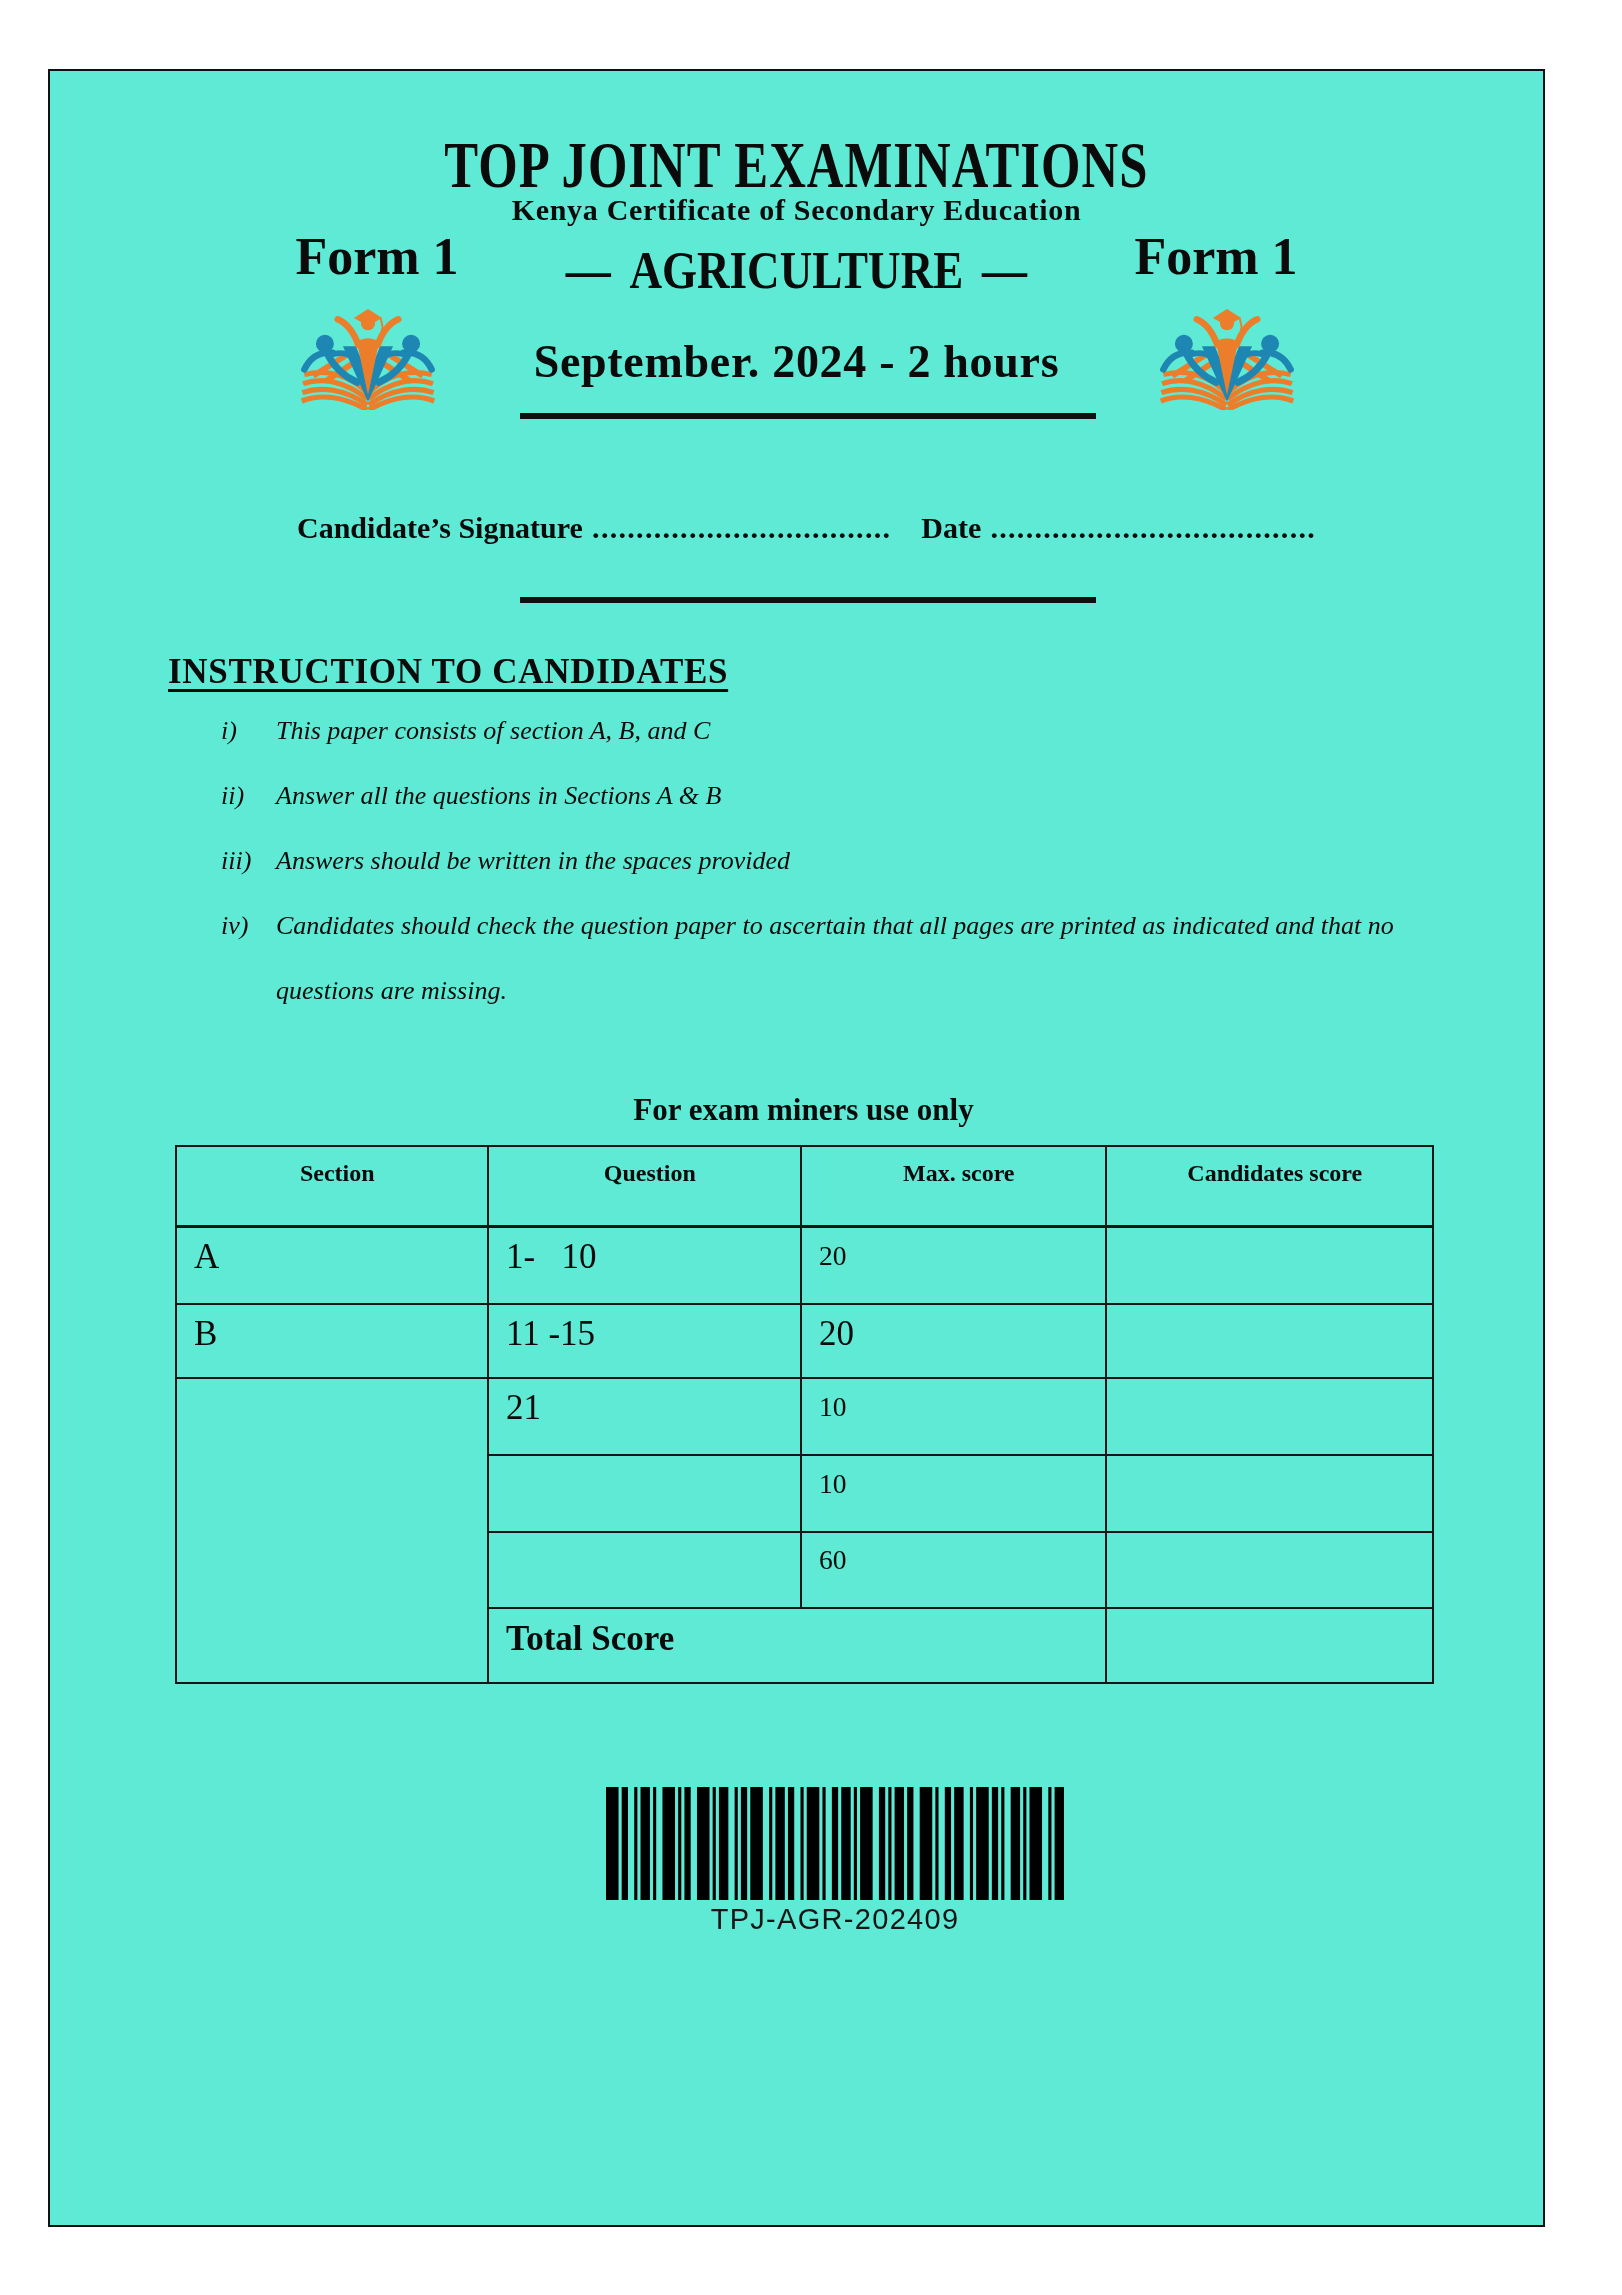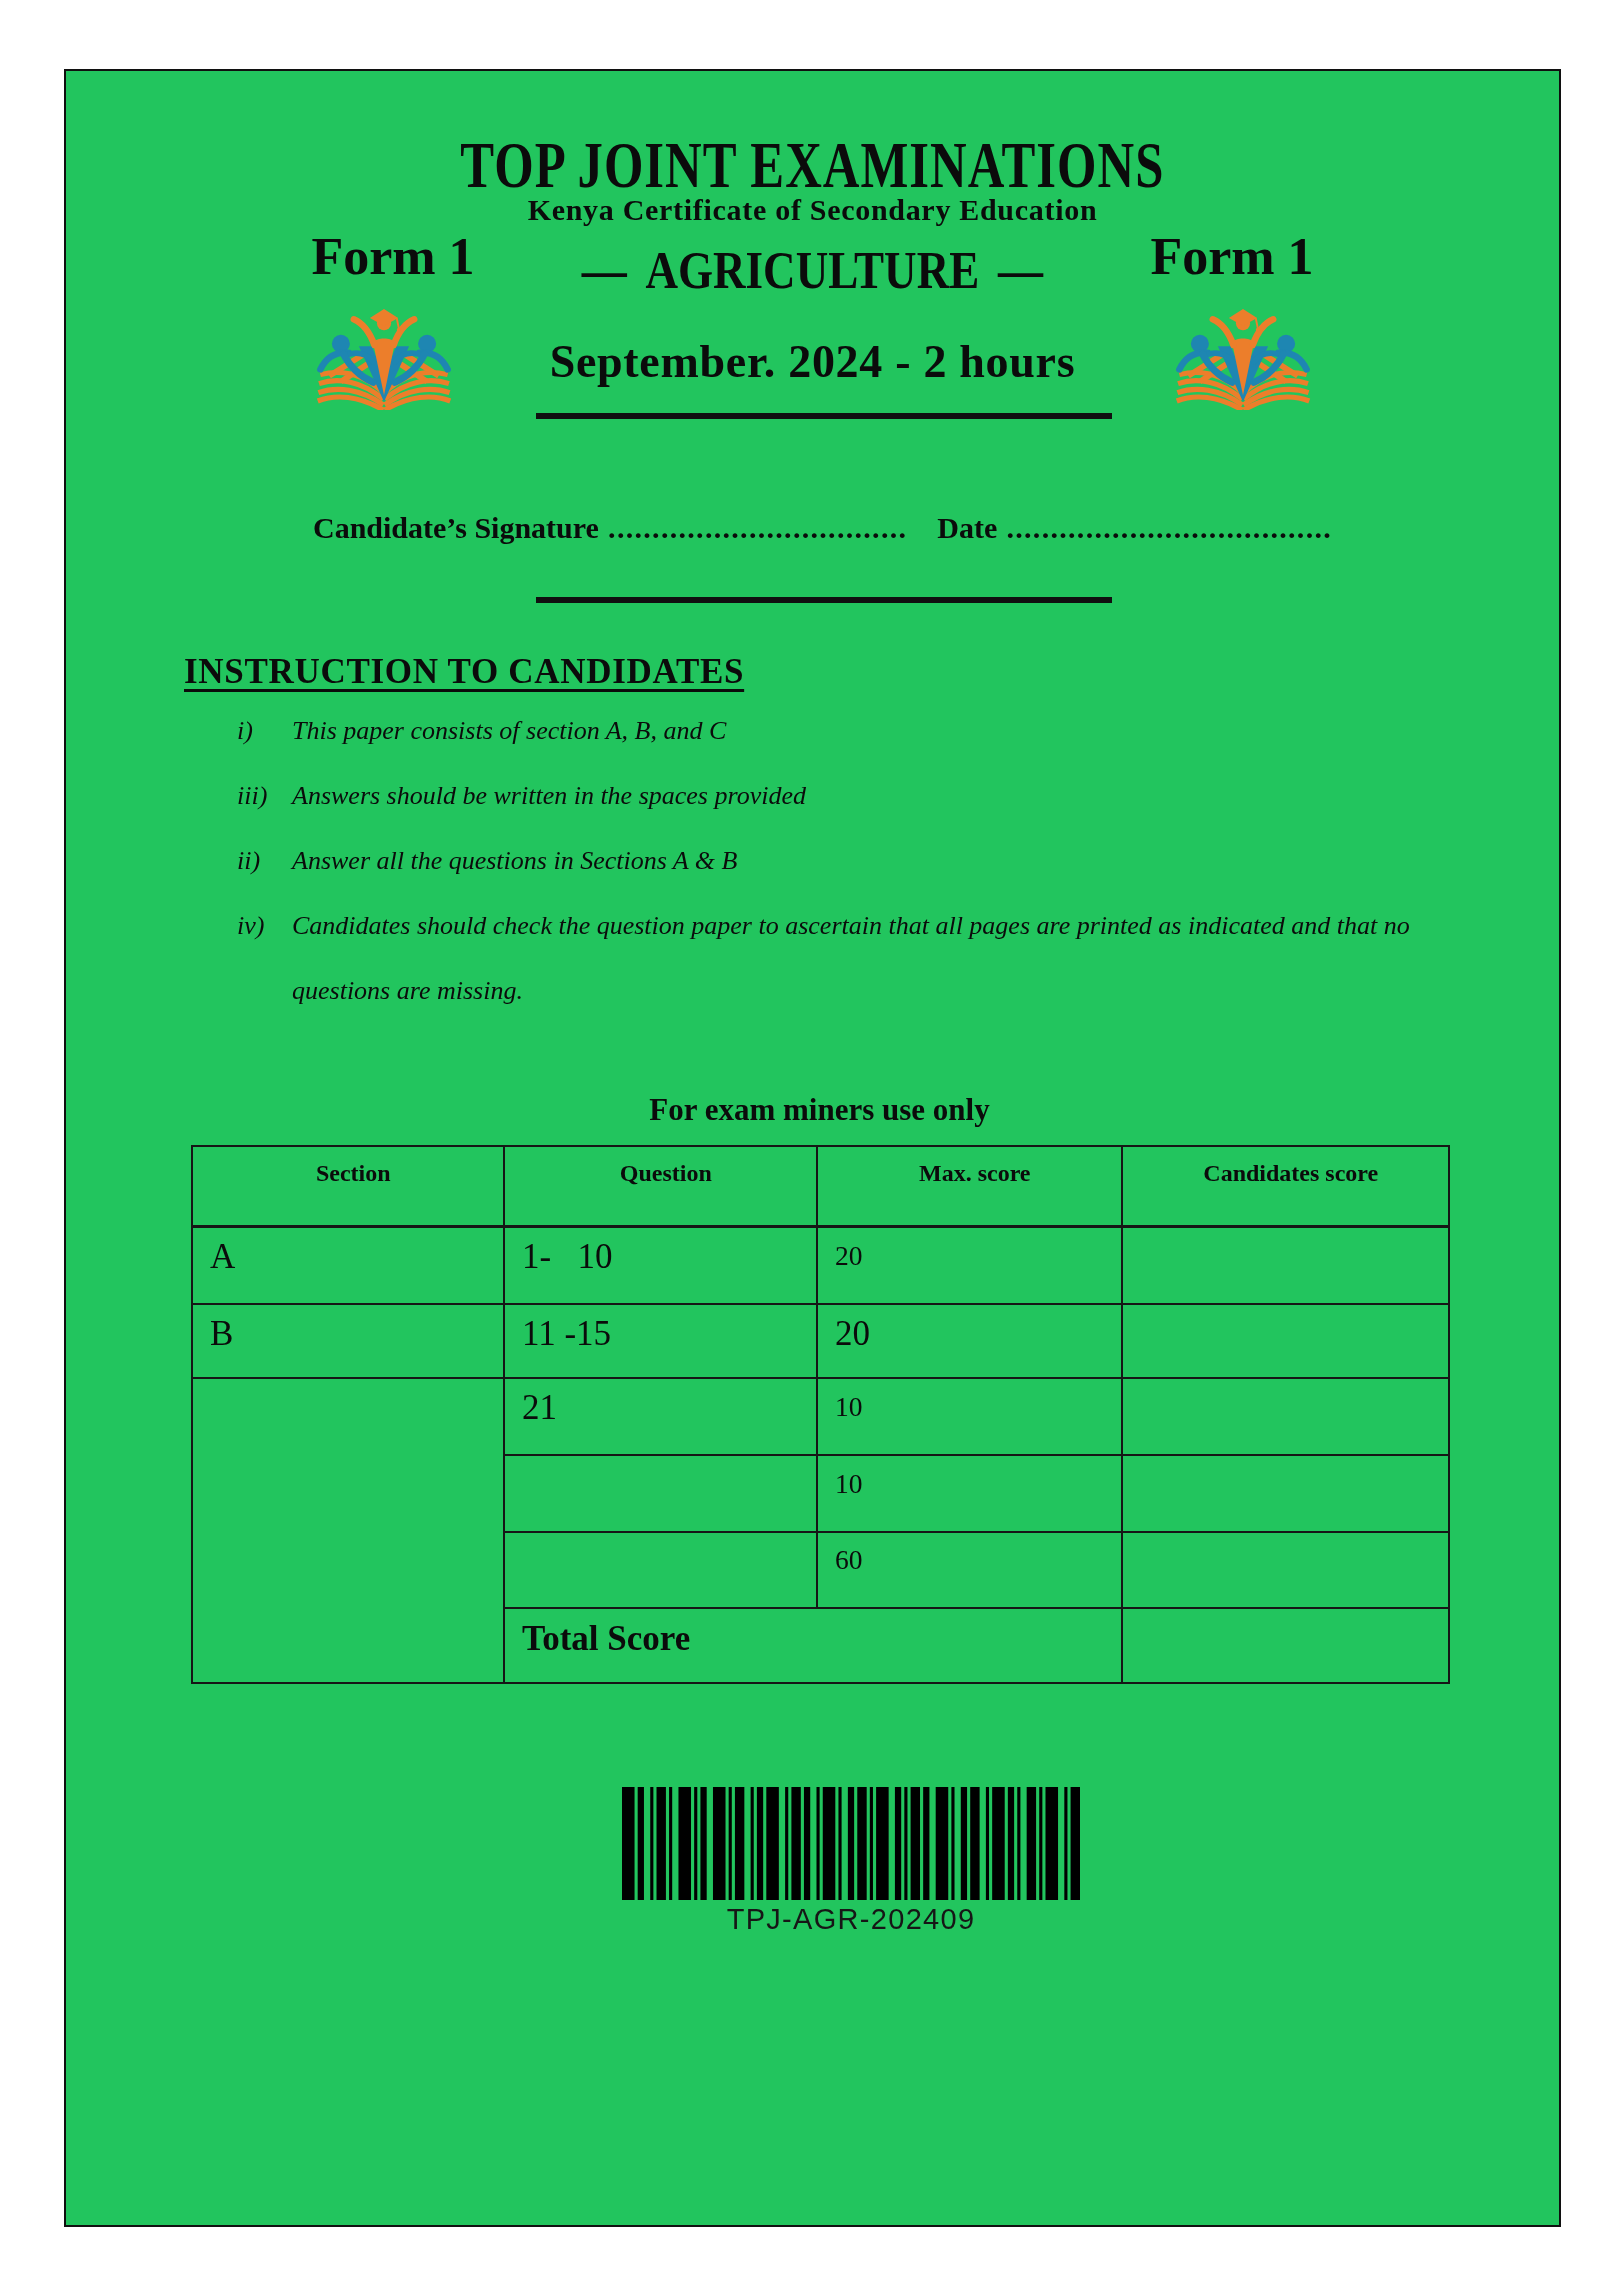--- a/index.html
+++ b/index.html
@@ -1,17 +1,17 @@
 <!DOCTYPE html>
 <html style="font-size:10.5px"><head>
 <meta charset="utf-8">
 <style>
   html,body{margin:0;padding:0;background:#ffffff;}
   body{width:1623px;height:2295px;position:relative;font-family:"Liberation Serif","DejaVu Serif",serif;color:#0b0b0b;}
-  .frame{position:absolute;left:64px;top:69px;width:1493px;height:2154px;border:2.6px solid #101010;background:#22c55e;}
+  .frame{position:absolute;left:48px;top:69px;width:1493px;height:2154px;border:2.6px solid #101010;background:#5eead4;}
   .abs{position:absolute;}
   .center{text-align:center;width:100%;}
 
   .title{top:60px;font-size:65px;font-weight:bold;line-height:1.05;white-space:nowrap;}
   .title .squeeze{display:inline-block;transform:scaleX(0.78);transform-origin:50% 50%;letter-spacing:1.3px;}
   .subtitle{top:122px;font-size:30px;font-weight:bold;letter-spacing:0.7px;}
   .form-label{top:156px;width:164px;font-size:52px;font-weight:bold;text-align:center;white-space:nowrap;}
   .form-left{left:245px;}
   .form-right{left:1084px;}
   .subject-line{top:169px;font-size:53px;font-weight:bold;white-space:nowrap;}
@@ -139,22 +139,22 @@
   <div class="abs fill-row fill-row-2">
     <span class="lbl">Candidate’s Signature</span><span class="dots">..................................</span><span class="sp-lg"></span><span class="lbl">Date</span><span class="dots">.....................................</span>
   </div>
 
   <div class="abs rule rule-2"></div>
 
   <div class="abs instr-heading">INSTRUCTION TO CANDIDATES</div>
 
   <div class="abs instr-list">
     <div class="instr-item"><span class="num">i)</span><span>This paper consists of section A, B, and C</span></div>
+    <div class="instr-item"><span class="num">ii)</span><span>Answer all the questions in Sections A &amp; B</span></div>
     <div class="instr-item"><span class="num">iii)</span><span>Answers should be written in the spaces provided</span></div>
-    <div class="instr-item"><span class="num">ii)</span><span>Answer all the questions in Sections A &amp; B</span></div>
     <div class="instr-item"><span class="num">iv)</span><span>Candidates should check the question paper to ascertain that all pages are printed as indicated and that no questions are missing.</span></div>
   </div>
 
   <div class="abs table-caption">For exam miners use only</div>
 
   <table class="marks">
     <colgroup>
       <col style="width:312px">
         <col style="width:313px">
         <col style="width:305px">

